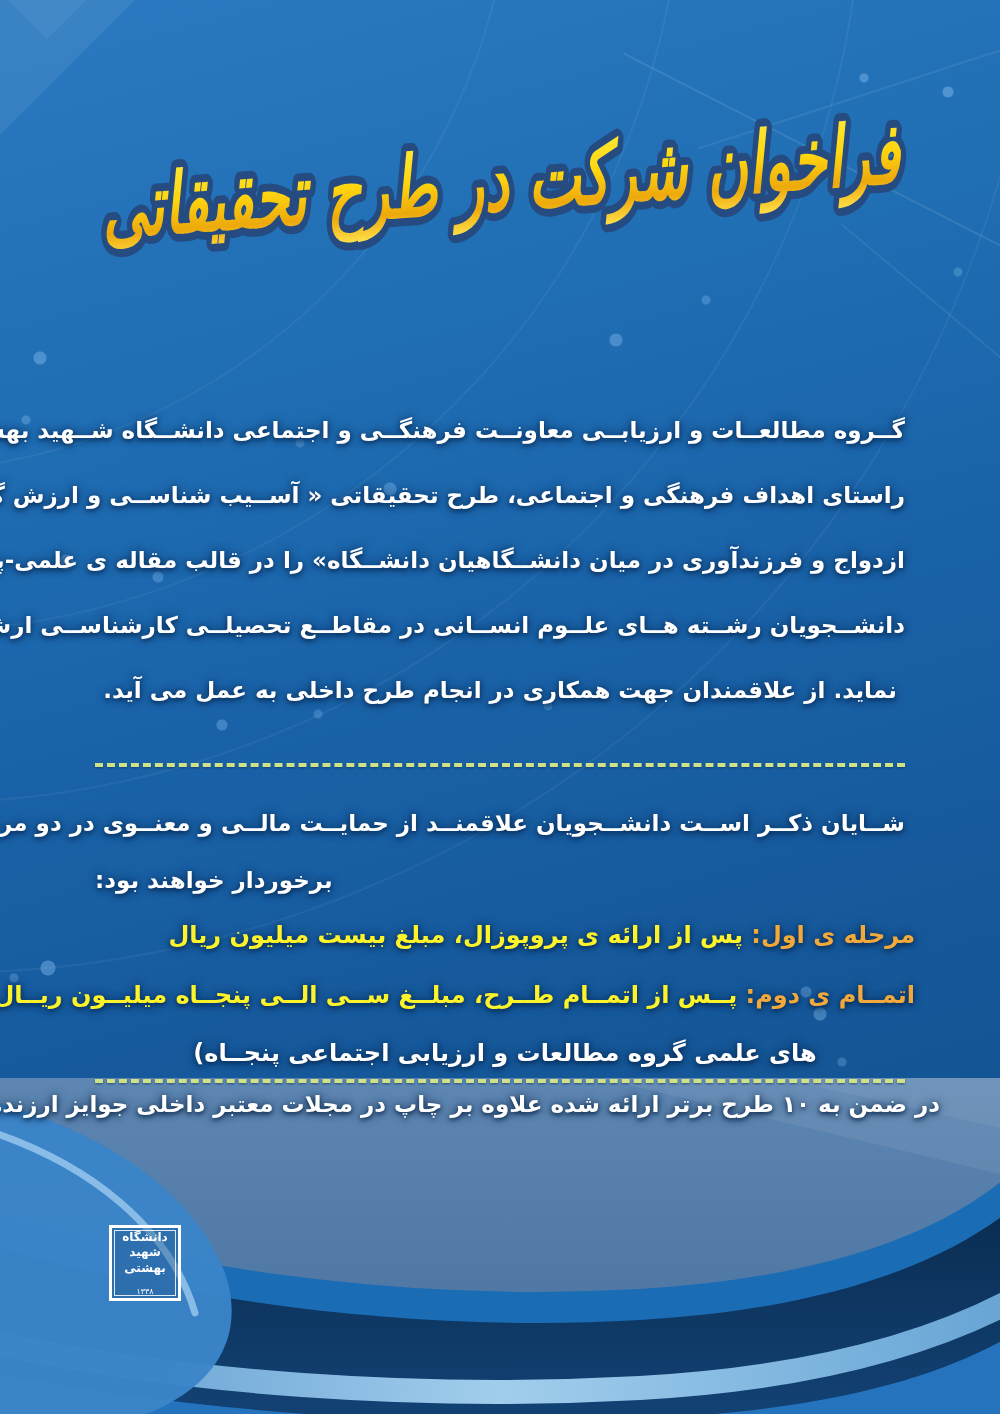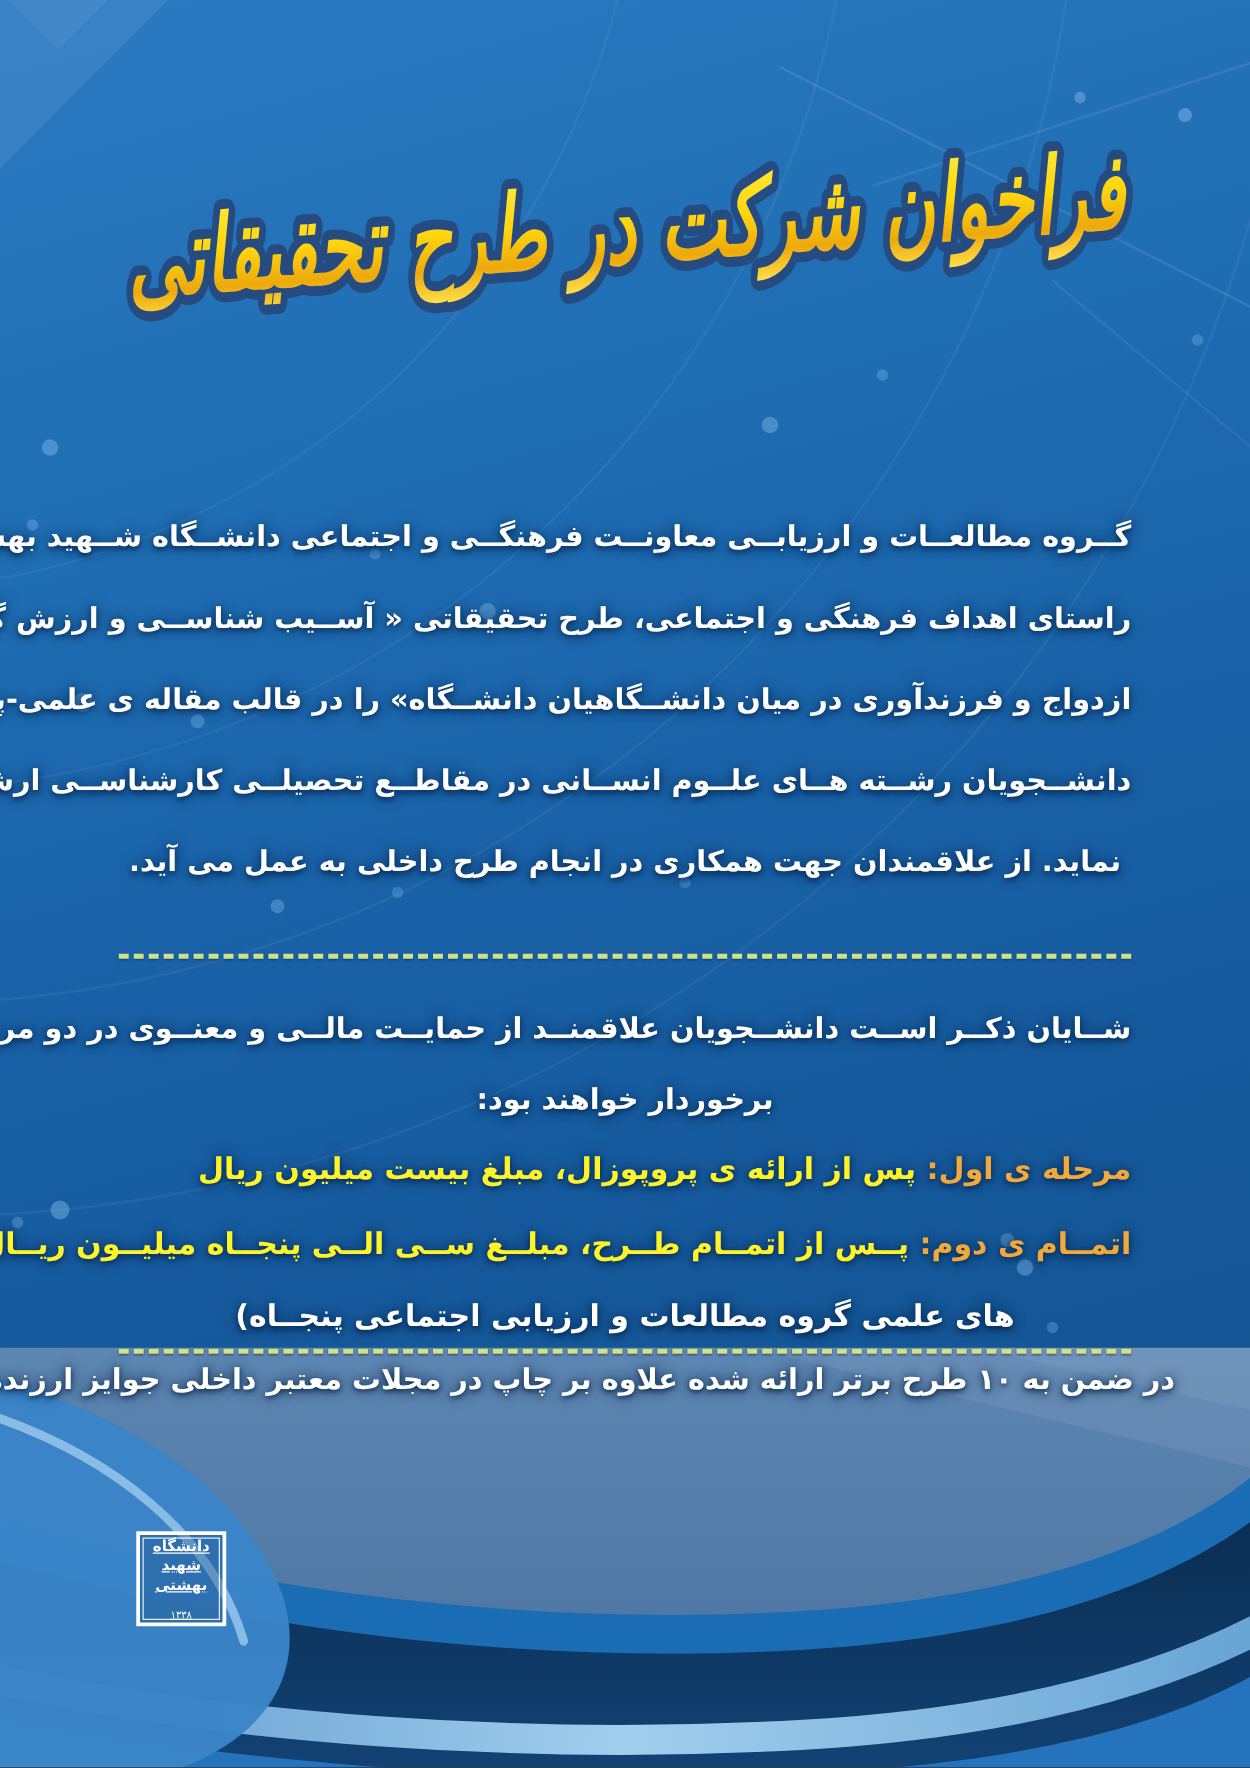--- a/index.html
+++ b/index.html
@@ -54,39 +54,39 @@
     text-shadow:0 0 10px rgba(8,40,80,.85),0 2px 4px rgba(8,40,80,.75);}
   .intro .line{height:65px;line-height:65px;white-space:nowrap;}
   .dash{position:absolute;left:95px;right:95px;height:0;border-top:4px dashed #cfe287;z-index:4;
     filter:drop-shadow(0 1px 1px rgba(10,40,80,.6));}
   .dash-top{top:763px;}
   .dash-bottom{top:1079px;}
   .support{position:absolute;left:95px;right:95px;top:795px;z-index:3;color:#fff;
     font-size:23px;font-weight:bold;
     text-shadow:0 0 10px rgba(8,40,80,.85),0 2px 4px rgba(8,40,80,.75);}
   .support .line1{height:57px;line-height:57px;text-align:center;white-space:nowrap;}
-  .support .line2{height:57px;line-height:57px;text-align:center;}
-  .stages{position:absolute;left:95px;right:95px;top:905px;z-index:3;
+  .support .line2{height:57px;line-height:57px;text-align:left;}
+  .stages{position:absolute;left:95px;right:85px;top:905px;z-index:3;
     font-size:24px;font-weight:bold;text-align:right;
     text-shadow:0 0 10px rgba(8,40,80,.9),0 2px 4px rgba(8,40,80,.8);}
   .stage-row{height:60px;line-height:60px;white-space:nowrap;}
   .stage-label{color:#f2a93b;}
   .stage-amount{color:#fdf32a;}
   .stage-cont{height:56px;line-height:56px;text-align:center;color:#ffffff;white-space:nowrap;}
   .footer-note{position:absolute;left:60px;right:60px;top:1091px;z-index:5;color:#fff;
     font-size:23px;font-weight:bold;text-align:center;white-space:nowrap;
     text-shadow:0 0 10px rgba(8,35,70,.9),0 2px 4px rgba(8,35,70,.8);}
   
   .waves{position:absolute;left:0;top:1078px;width:1000px;height:336px;z-index:2;}
   
   .logo-block{position:absolute;left:45px;top:1225px;width:200px;z-index:6;text-align:center;}
   .emblem{margin:0 auto;width:72px;height:76px;border:3px solid #ffffff;box-sizing:border-box;
     background:rgba(23,74,130,.35);display:flex;flex-direction:column;align-items:center;justify-content:center;}
   .emblem-inner{width:62px;height:66px;border:1px solid rgba(255,255,255,.85);box-sizing:border-box;
-    display:flex;flex-direction:column;align-items:center;justify-content:center;color:#fff;text-decoration:underline;}
+    display:flex;flex-direction:column;align-items:center;justify-content:center;color:#fff;}
   .emblem-name{font-size:12px;font-weight:bold;line-height:1.3;direction:rtl;}
   .emblem-year{font-size:8px;margin-top:11px;}
   .logo-caption{margin-top:10px;color:#fff;font-size:15px;font-weight:bold;line-height:1.6;
     text-shadow:0 1px 4px rgba(8,35,70,.8);}
 </style>
 </head>
 <body>
 
 <div class="poster">
 

